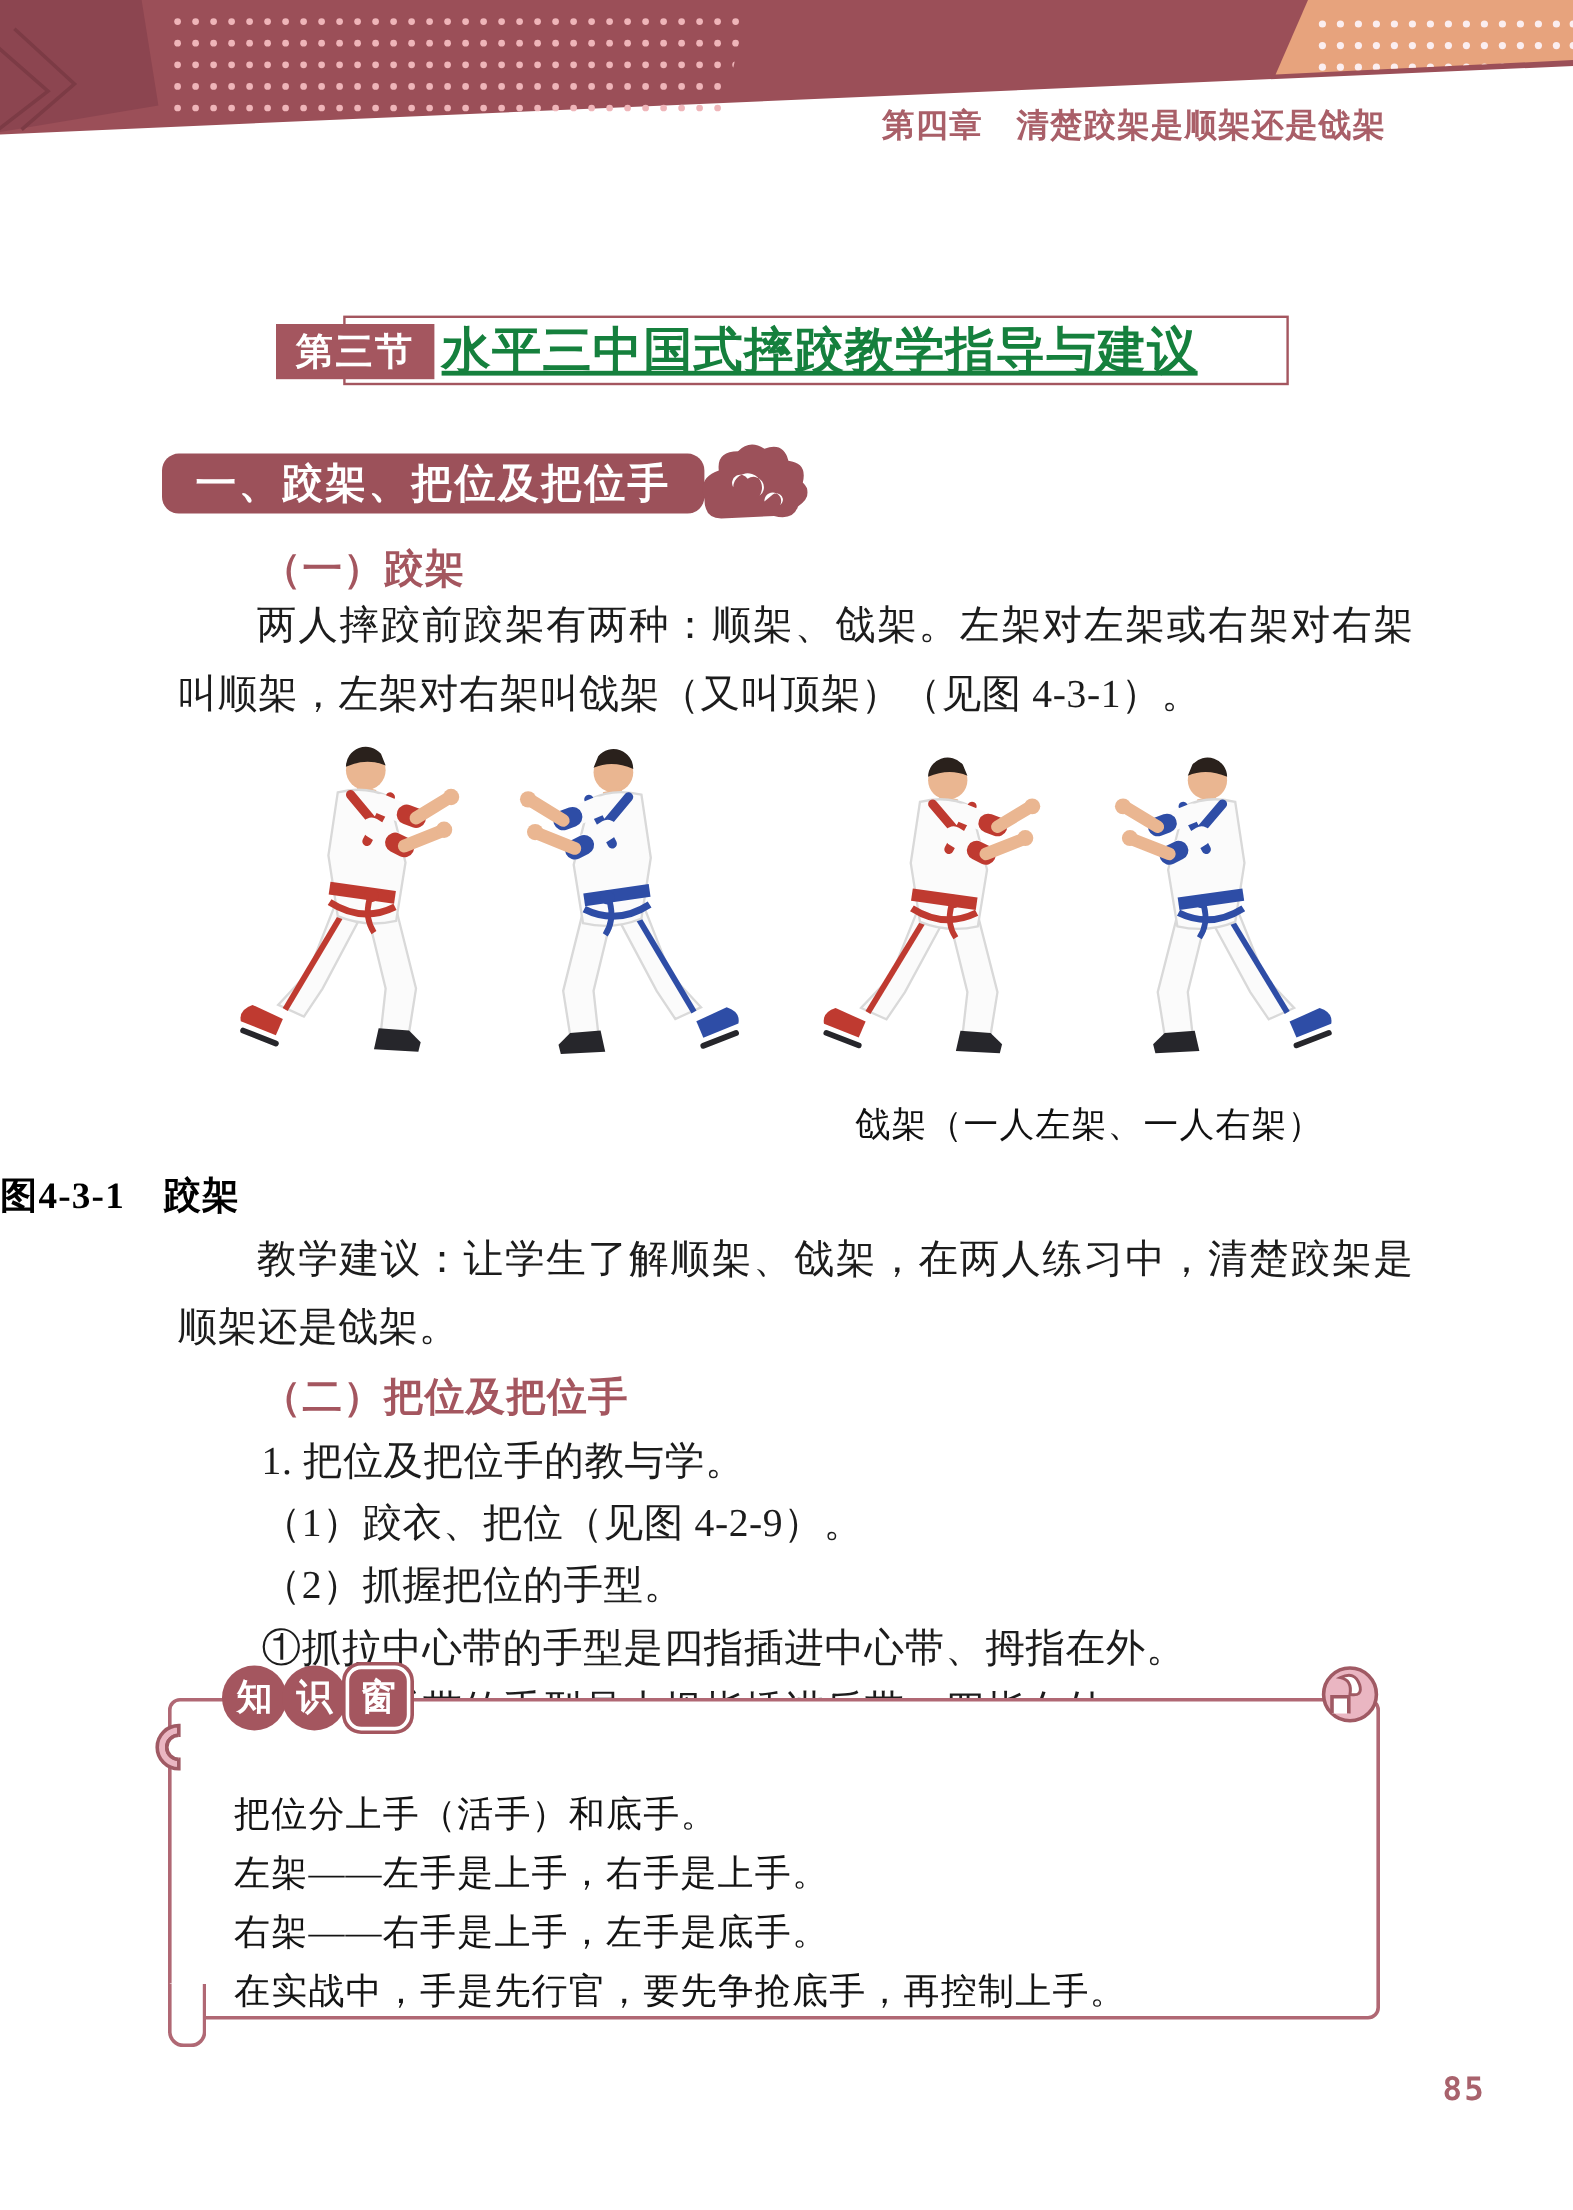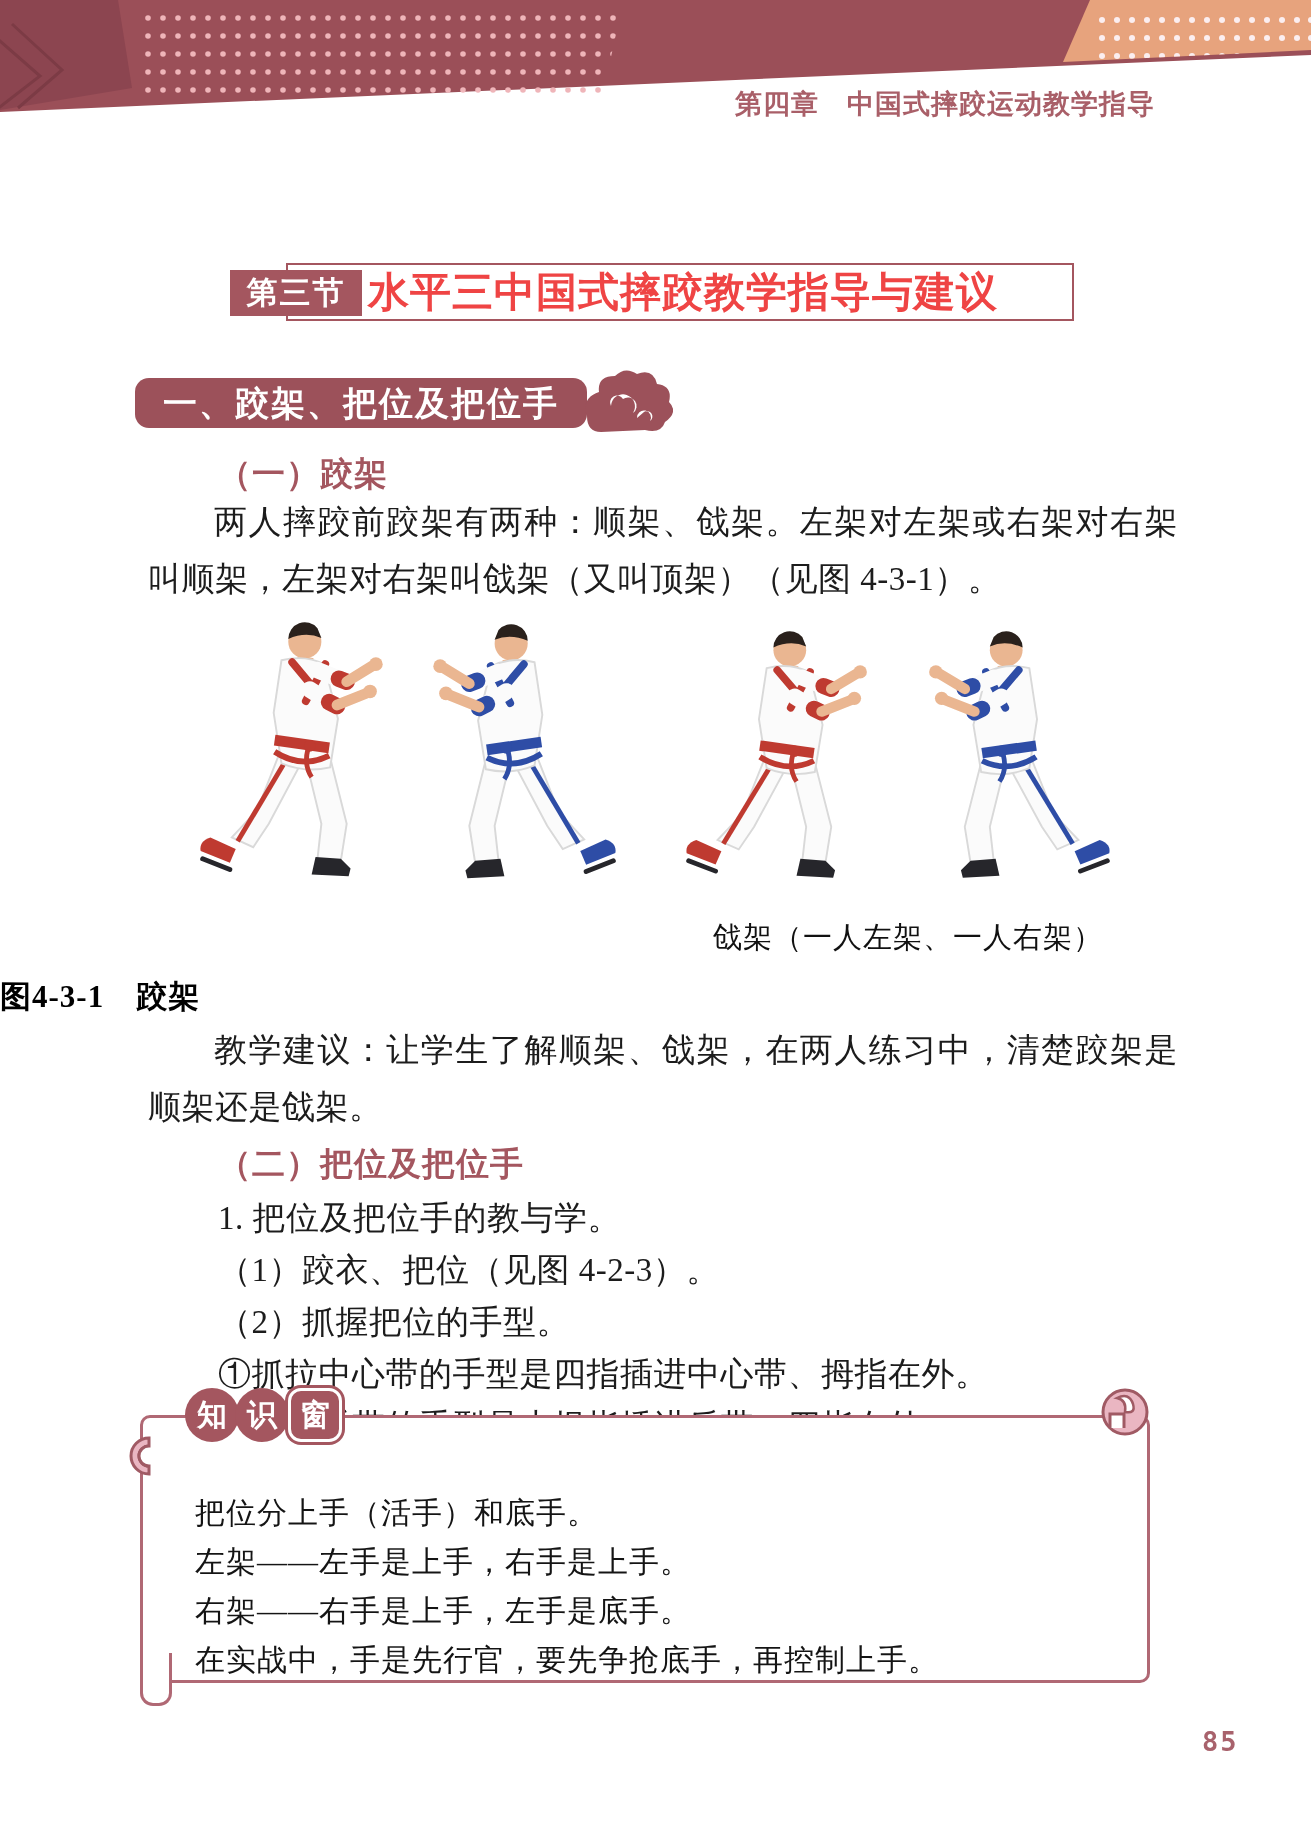--- a/index.html
+++ b/index.html
@@ -25,22 +25,23 @@
   }
   .title-badge{
     position:absolute;top:270px;left:230px;width:132px;height:46px;
     background:#a4565f;color:#fff;
     font-family:"Liberation Sans","DejaVu Sans",sans-serif;font-weight:bold;
     font-size:31px;line-height:46px;text-align:center;letter-spacing:2px;
   }
   .title-text{
     position:absolute;top:268px;left:368px;
     font-family:"Liberation Sans","DejaVu Sans",sans-serif;font-weight:bold;
-    font-size:41px;line-height:48px;color:#ef4444;letter-spacing:1px;
+    font-size:41px;line-height:48px;color:#15803d;letter-spacing:1px;
     white-space:nowrap;
+    text-decoration:underline;
   }
   
   .banner{position:absolute;top:378px;left:135px;height:50px;}
   .banner-pill{
     position:absolute;top:0;left:0;width:452px;height:50px;
     background:#9c515a;border-radius:14px;
   }
   .banner-label{
     position:absolute;top:0;left:28px;height:50px;line-height:50px;
     font-family:"Liberation Sans","DejaVu Sans",sans-serif;font-weight:bold;
@@ -192,21 +193,21 @@
           <circle cx="1252" cy="20" r="3"></circle>
           <circle cx="1267" cy="20" r="3"></circle>
           <circle cx="1282" cy="20" r="3"></circle>
           <circle cx="1297" cy="20" r="3"></circle>
           <circle cx="1311" cy="20" r="3"></circle>
       </g>
       <use href="#dotrow2" y="18"></use>
       <use href="#dotrow2" y="36"></use>
     </g>
   </svg>
-  <div class="chapter-title">第四章　中国式摔跤运动教学指导</div>
+  <div class="chapter-title">第四章　清楚跤架是顺架还是戗架</div>
 
   <div class="title-block">
     <div class="title-outline"></div>
     <div class="title-badge">第三节</div>
     <div class="title-text">水平三中国式摔跤教学指导与建议</div>
   </div>
 
   <div class="banner">
     <div class="banner-pill"></div>
     <div class="banner-label">一、跤架、把位及把位手</div>
@@ -275,21 +276,21 @@
       </g>
     </svg>
   </div>
   <div class="caption right">戗架（一人左架、一人右架）</div>
   <div class="figure-label">图4-3-1　跤架</div>
 
   <p class="body-para p2">教学建议：让学生了解顺架、戗架，在两人练习中，清楚跤架是顺架还是戗架。</p>
 
   <div class="sub-heading h2">（二）把位及把位手</div>
   <p class="body-line" style="top:1196px">1. 把位及把位手的教与学。</p>
-  <p class="body-line" style="top:1248px">（1）跤衣、把位（见图 4-2-3）。</p>
+  <p class="body-line" style="top:1248px">（1）跤衣、把位（见图 4-2-9）。</p>
   <p class="body-line" style="top:1300px">（2）抓握把位的手型。</p>
   <p class="body-line" style="top:1352px">①抓拉中心带的手型是四指插进中心带、拇指在外。</p>
   <p class="body-line" style="top:1404px">②抓握后带的手型是大拇指插进后带、四指在外。</p>
 
   <div class="kbox">
     <div class="kbox-badge">
       <div class="kbadge-item">知</div>
       <div class="kbadge-item">识</div>
       <div class="kbadge-item square">窗</div>
     </div>

